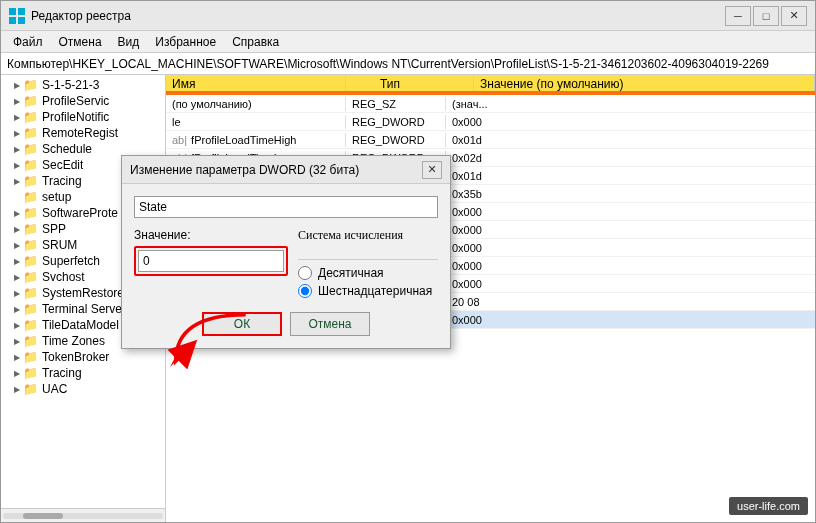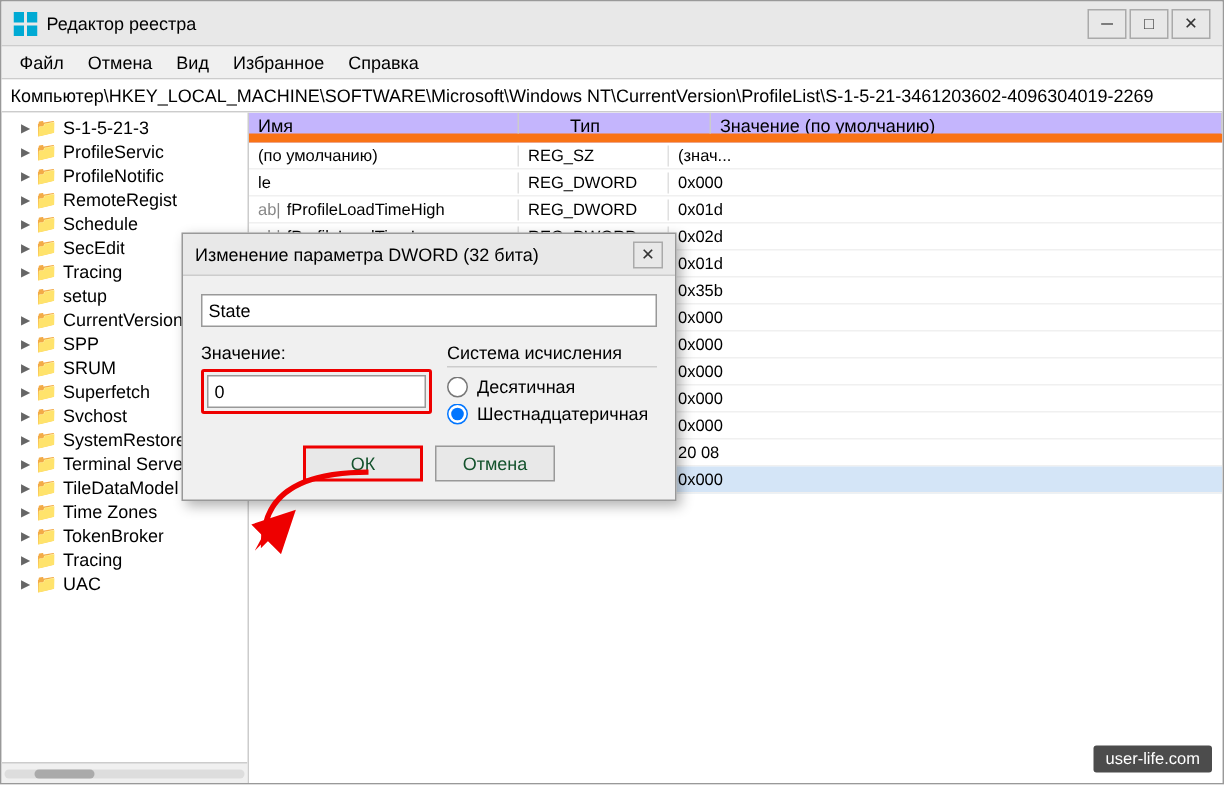--- a/index.html
+++ b/index.html
@@ -187,22 +187,22 @@
     
     .values-panel {
       flex: 1;
       background: #fff;
       overflow: hidden;
       display: flex;
       flex-direction: column;
     }
     .values-header {
       display: flex;
-      background: #c4b5fd;
-      border-bottom: 6px solid #f97316;
+      background: #fde047;
+      border-bottom: 4px solid #f97316;
       height: 20px;
       flex-shrink: 0;
     }
     .values-col-header {
       padding: 2px 6px;
       font-size: 12px;
       color: #000;
       border-right: 1px solid #ccc;
       white-space: nowrap;
       overflow: hidden;
@@ -313,22 +313,23 @@
       padding: 2px 4px;
       font-size: 12px;
       background: #fff;
       color: #000;
     }
     .section-label {
       font-size: 12px;
       color: #000;
       border-bottom: 1px solid #ccc;
       margin-bottom: 6px;
-      padding-bottom: 2px;
+      padding-bottom: 16px;
       font-weight: normal;
+      font-family: Liberation Serif, serif;
     }
     .radio-group {
       display: flex;
       flex-direction: column;
       gap: 4px;
     }
     .radio-item {
       display: flex;
       align-items: center;
       gap: 6px;
@@ -486,21 +487,21 @@
           <span class="tree-indent" style="width:8px"></span>
           <span class="tree-arrow"> </span>
           <span class="tree-folder-icon folder-yellow">📁</span>
           <span class="tree-label">setup</span>
         </div>
 
         <div class="tree-item">
           <span class="tree-indent" style="width:8px"></span>
           <span class="tree-arrow">▶</span>
           <span class="tree-folder-icon folder-yellow">📁</span>
-          <span class="tree-label">CurrentVersion</span>
+          <span class="tree-label">SoftwareProte</span>
         </div>
 
         <div class="tree-item">
           <span class="tree-indent" style="width:8px"></span>
           <span class="tree-arrow">▶</span>
           <span class="tree-folder-icon folder-yellow">📁</span>
           <span class="tree-label">SPP</span>
         </div>
 
         <div class="tree-item">

